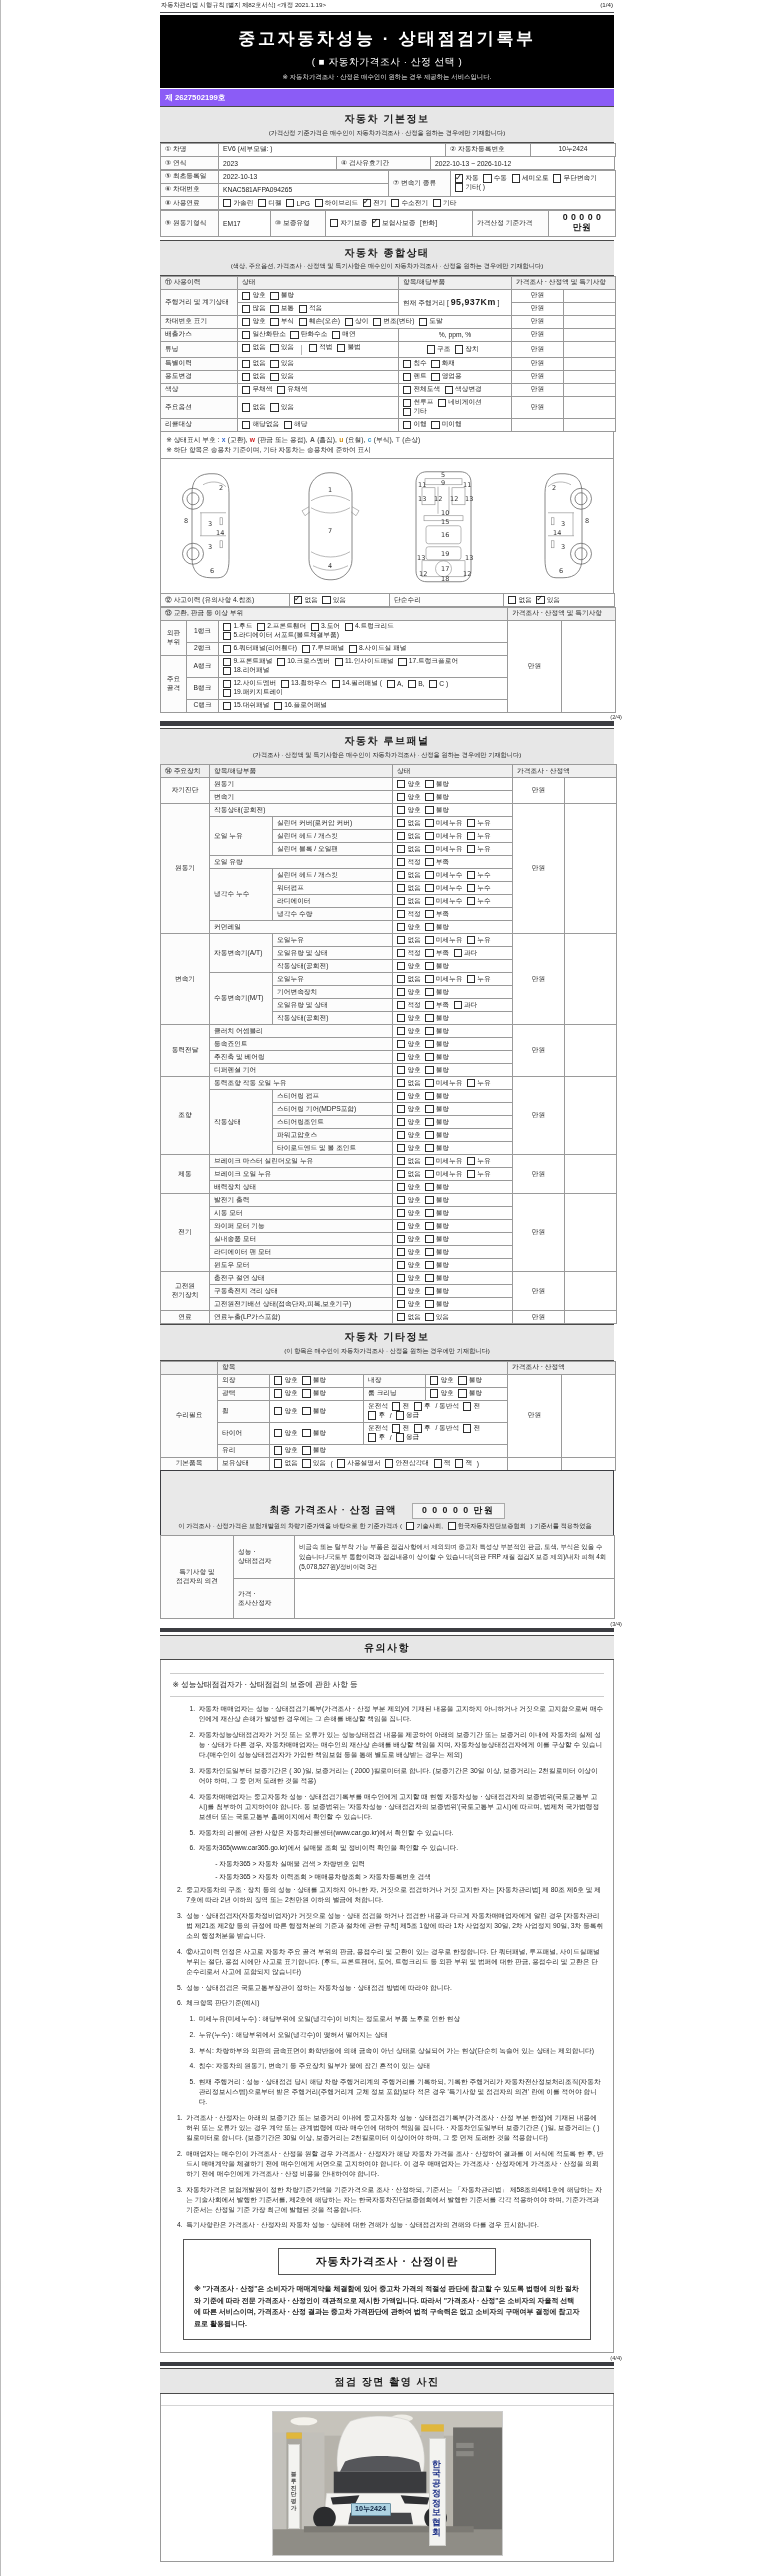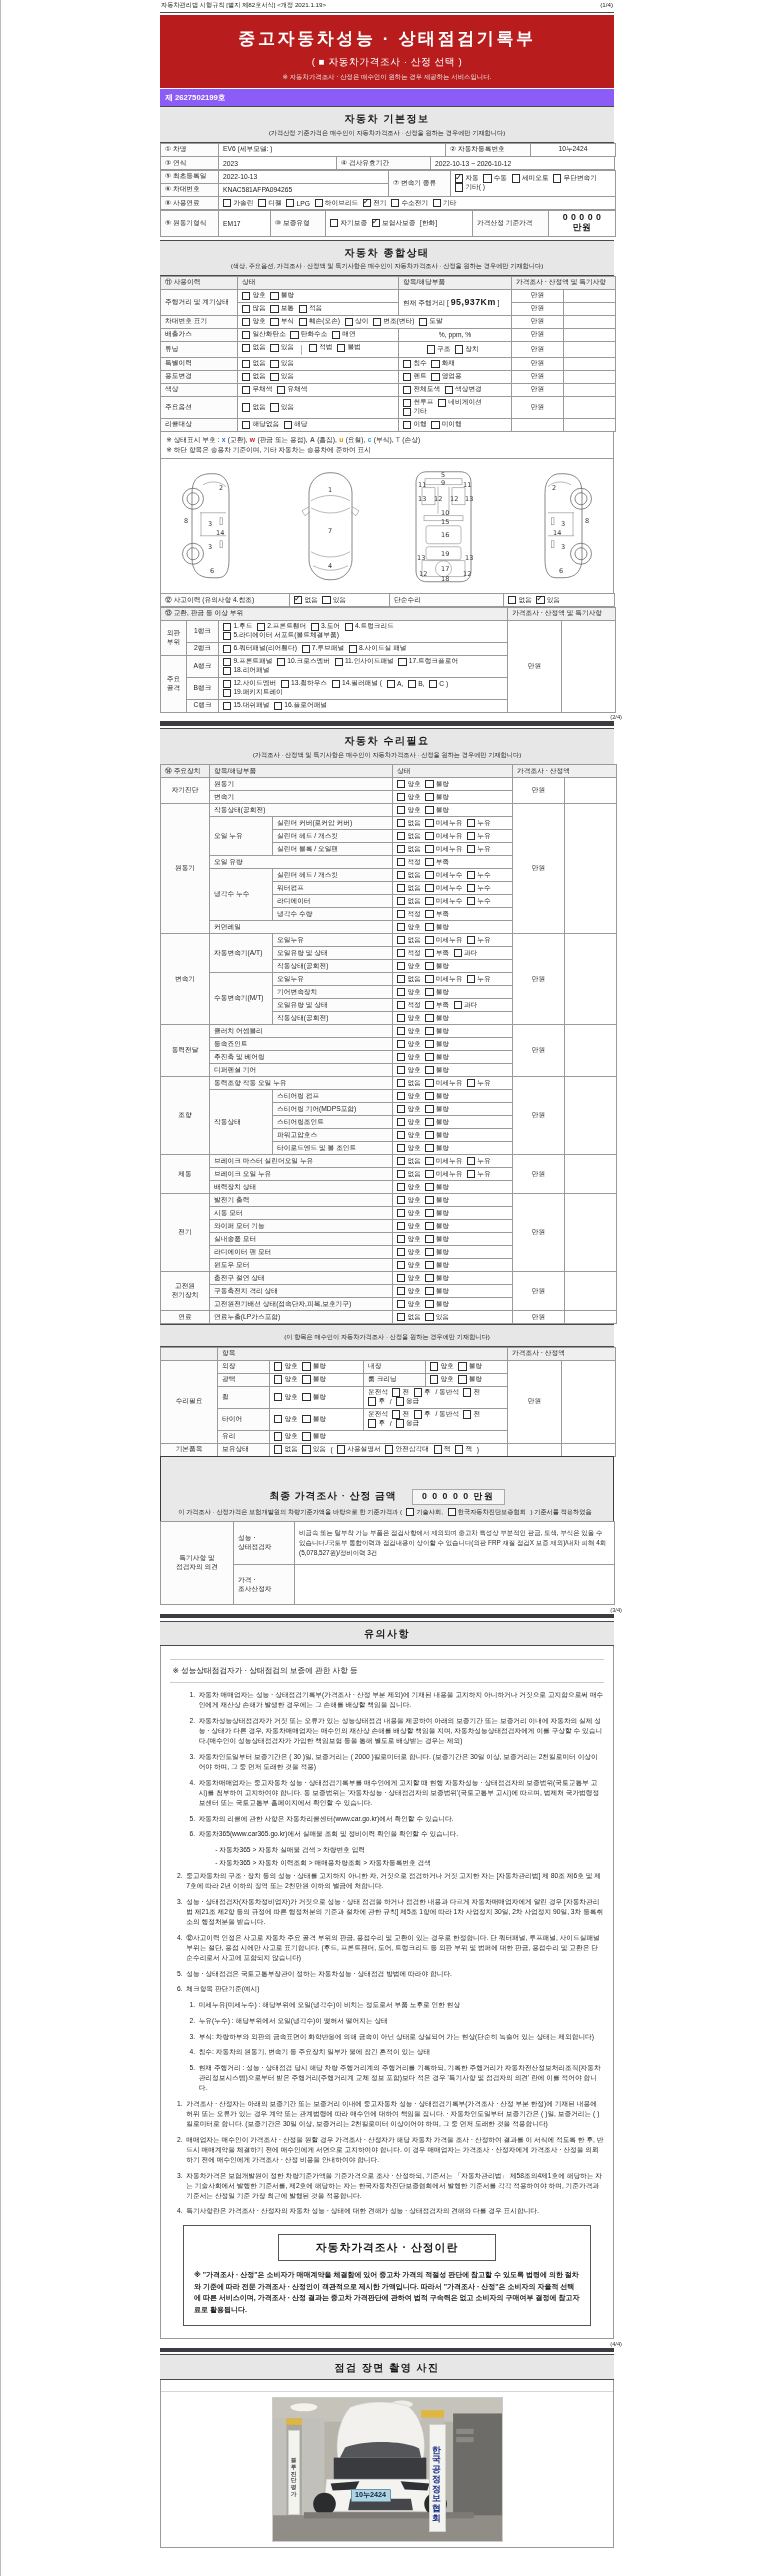--- a/index.html
+++ b/index.html
@@ -2,21 +2,21 @@
 <html style="font-size:8.2px"><head>
 <meta charset="utf-8">
 <style>
   html,body{margin:0;padding:0;background:#fff;font-family:"Liberation Sans","DejaVu Sans",sans-serif;color:#1a1a1a;}
   body{width:773px;height:2576px;overflow:hidden;position:relative;}
   .page{position:absolute;left:0;top:0;width:773px;height:2576px;border-left:0.5px solid #bbb;border-right:0.5px solid #bbb;box-sizing:border-box;}
   .doc{width:454px;margin-left:159px;}
   
   .metaline{display:flex;justify-content:space-between;font-size:6.2px;color:#222;padding:1px 1px 1.5px 1px;border-bottom:1px solid #4a4b50;}
   
-  .hdr{background:#b91c1c;color:#fff;text-align:center;padding:12.4px 5.2px 6.2px;margin-top:2.6px;}
+  .hdr{background:#000000;color:#fff;text-align:center;padding:12.4px 5.2px 6.2px;margin-top:2.6px;}
   .hdr .title{font-size:17px;font-weight:bold;letter-spacing:2.6px;}
   .hdr .subtitle{font-size:9.8px;margin-top:5.2px;letter-spacing:0.5px;}
   .hdr .note{font-size:6.4px;margin-top:4.6px;color:#eaeaea;}
   .docno{background:#8b5cf6;color:#fff;font-size:7.7px;font-weight:bold;padding:3.1px 5.2px 3.6px;border-top:1.5px solid #fff;text-align:left;}
   
   .sec{background:#e7e7e7;border-top:1px solid #4a4a4a;border-bottom:0.5px solid #4a4a4a;text-align:center;padding:5.2px 3.1px 4.1px;}
   .sec .t{font-size:10px;font-weight:bold;letter-spacing:1.5px;}
   .sec .s{font-size:6.2px;margin-top:2.6px;color:#222;}
   
   table{border-collapse:collapse;width:454px;table-layout:fixed;margin-top:-0.5px;}
@@ -648,21 +648,21 @@
                 <span class="cb"></span>
                 <span>16.플로어패널</span>
               </span></td>
     </tr>
   </tbody>
       </table>
   <div class="pagemark">(2/4)</div>
   <div class="pbreak"></div>
 
   <div class="sec" style="margin-top:2.1px">
-    <div class="t">자동차 수리필요</div>
+    <div class="t">자동차 루브패널</div>
     <div class="s">(가격조사 · 산정액 및 특기사항은 매수인이 자동차가격조사 · 산정을 원하는 경우에만 기재합니다)</div>
   </div>
   <table>
     <colgroup>
           <col style="width:49px">
           <col style="width:63px">
           <col style="width:120px">
           <col style="width:120px">
           <col style="width:52px">
           <col style="width:52px">
@@ -1164,20 +1164,21 @@
                 <span class="cb"></span>
                 <span>있음</span>
               </span></td>
             <td class="price" rowspan="1">만원</td>
             <td rowspan="1"></td>
           </tr>
         </tbody>
   </table>
 
   <div class="sec" style="margin-top:0">
+    <div class="t">자동차 기타정보</div>
     <div class="s">(이 항목은 매수인이 자동차가격조사 · 산정을 원하는 경우에만 기재합니다)</div>
   </div>
   <table>
     <colgroup>
           <col style="width:57px">
           <col style="width:52px">
           <col style="width:94px">
           <col style="width:62px">
           <col style="width:82px">
           <col style="width:54px">

